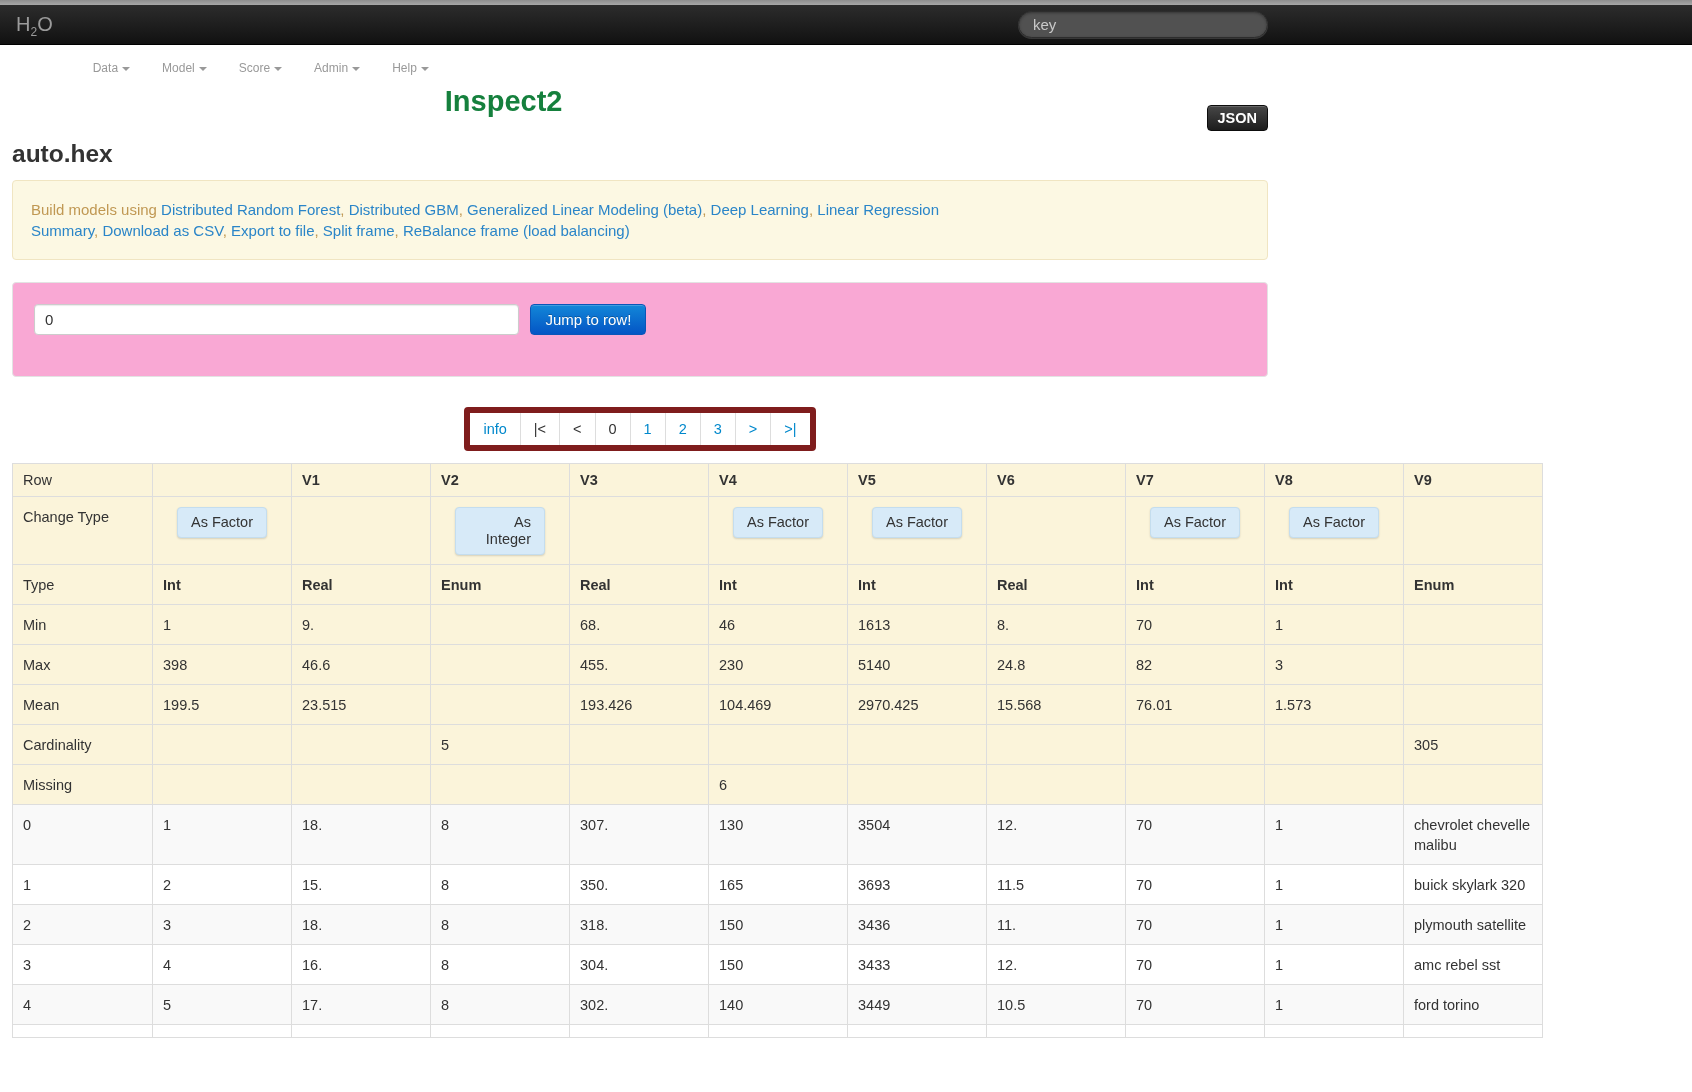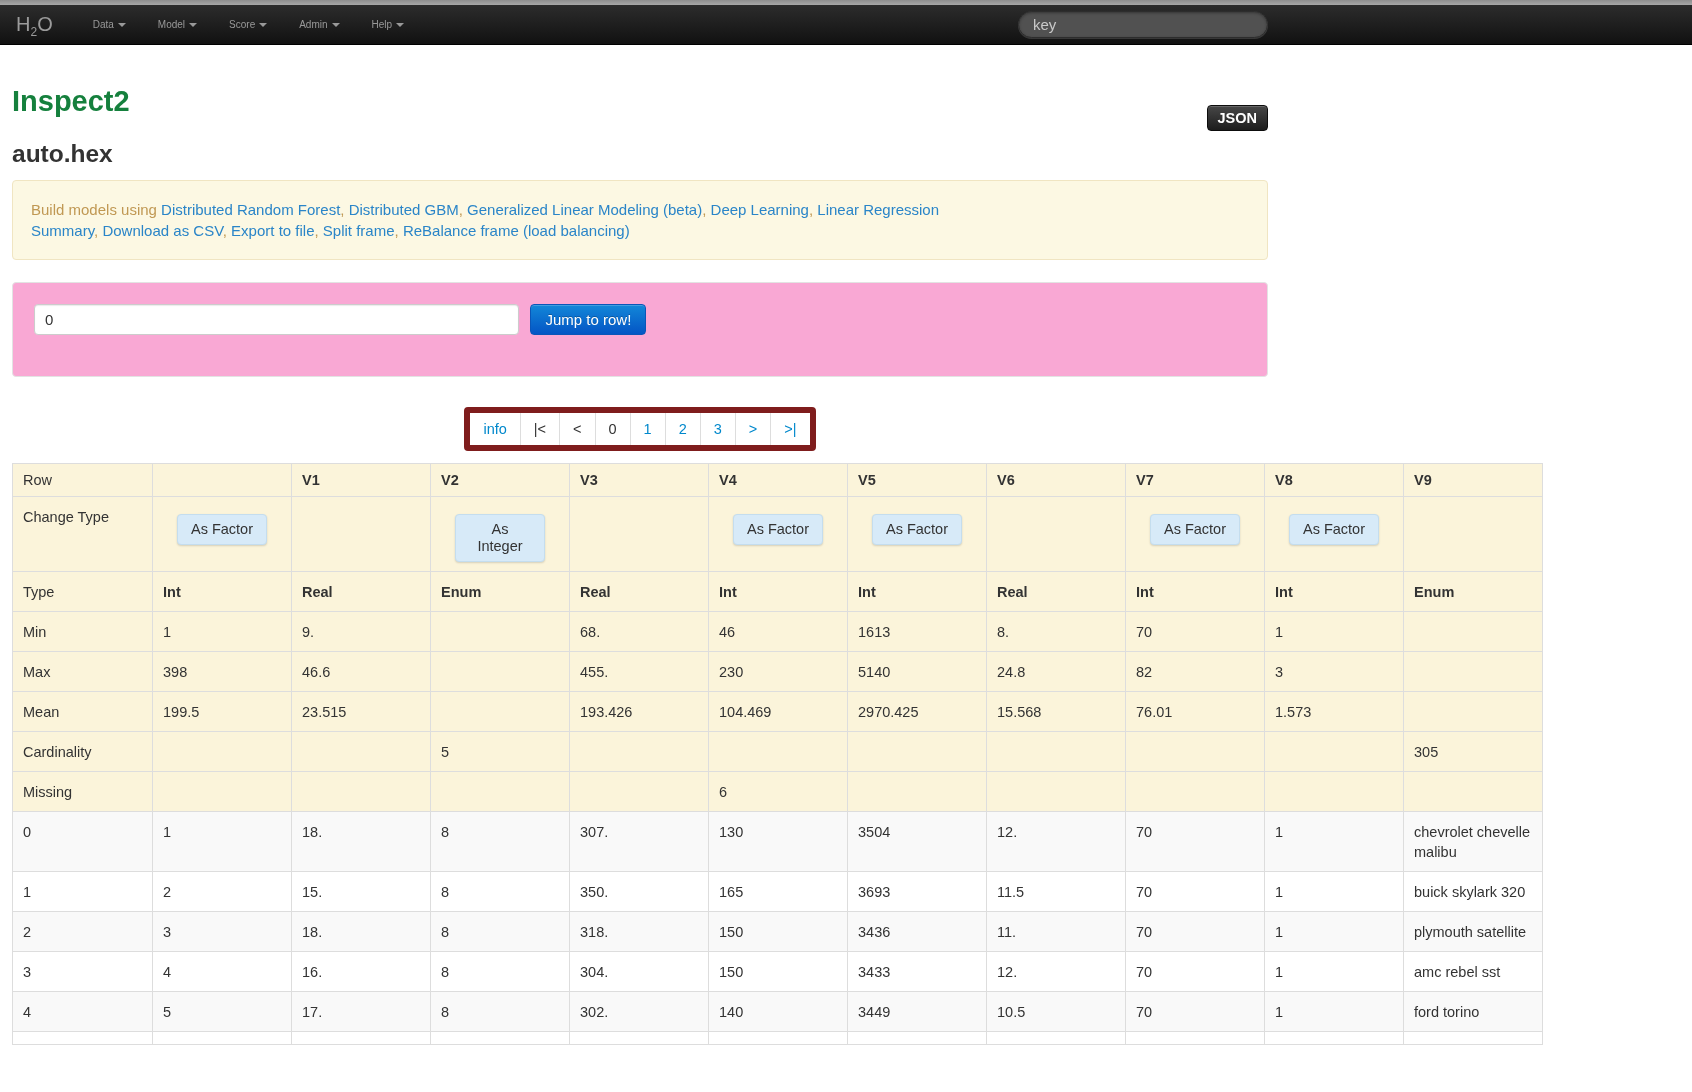--- a/index.html
+++ b/index.html
@@ -8,21 +8,21 @@
 
   
   .topstrip { height:5px; background:linear-gradient(#8e8e8e,#a8a8a8); }
   .navbar { height:39px; background:linear-gradient(#2c2c2c,#111); border-bottom:1px solid #000; }
   .shell { width:1256px; margin-left:12px; position:relative; }
   .navbar .shell { height:52px; }
   .brand { float:left; line-height:38px; font-size:20px; color:#9b9b9b; padding:0 4px; cursor:pointer; }
   .brand sub { font-size:12px; }
   .nav-menu { float:left; list-style:none; margin-left:20px; }
   .nav-menu li { float:left; }
-  .nav-menu a { display:block; line-height:39px; padding:0 16px; color:#999; font-size:10px; text-decoration:none; cursor:pointer; }
+  .nav-menu a { display:block; line-height:39px; padding:0 16px; color:#999; font-size:12px; text-decoration:none; cursor:pointer;margin-top:44px; }
   .caret { display:inline-block; width:0; height:0; margin-left:4px; vertical-align:middle;
            border-left:4px solid transparent; border-right:4px solid transparent; border-top:4px solid #999; }
   .nav-search { position:absolute; right:0; top:6px; width:250px; height:27px; box-sizing:border-box;
                 border-radius:14px; background:#515151; border:1px solid #2d2d2d; color:#eee;
                 padding:0 14px; font-size:15px; font-family:"Liberation Sans",sans-serif; outline:none;
                 box-shadow:inset 0 1px 3px rgba(0,0,0,.35), 0 1px 0 rgba(255,255,255,.15); }
   .nav-search::placeholder { color:#c9c9c9; }
 
   
   .json-btn { position:absolute; top:22px; right:0; padding:4px 10px; font-size:14.5px; font-weight:bold;
@@ -62,21 +62,21 @@
                   vertical-align:top; overflow:hidden; word-wrap:break-word; }
   tr.hdr td { padding:6px 10px; }
   tr.hdr td.vhead { font-weight:bold; }
   tr.cream td { background:#fbf4da; }
   tr.bold-vals td.val { font-weight:bold; }
   tr.dr-odd td { background:#f9f9f9; }
   tr.change td { text-align:center; }
   tr.change td.rowlab { text-align:left; }
   .ctbtn { display:inline-block; background:#d7eaf8; color:#333; border:1px solid #c4ddee; border-radius:4px;
            padding:6px 13px; font-size:14.5px; line-height:17px; box-shadow:0 1px 2px rgba(0,0,0,.15);
-           cursor:pointer; text-align:center;margin-top:7px; }
+           cursor:pointer; text-align:right; }
   .ctbtn.wrap { width:62px; }
   tr.sliver td { height:12px; padding:0; }
 </style>
 </head>
 <body>
 
 <div class="topstrip"></div>
 
 <div class="navbar">
   <div class="shell">

